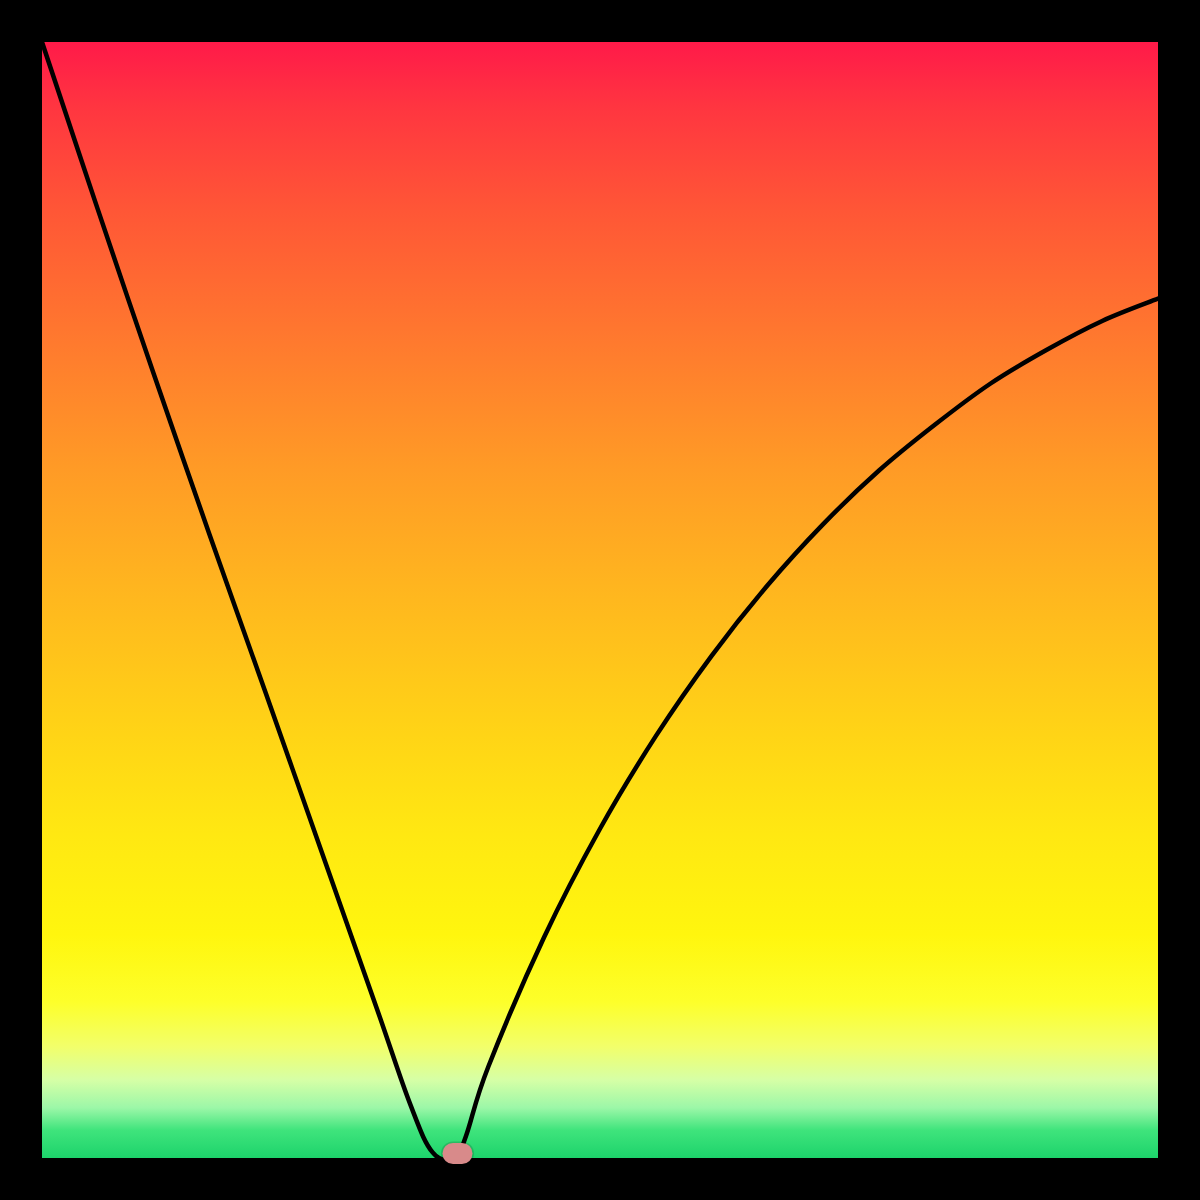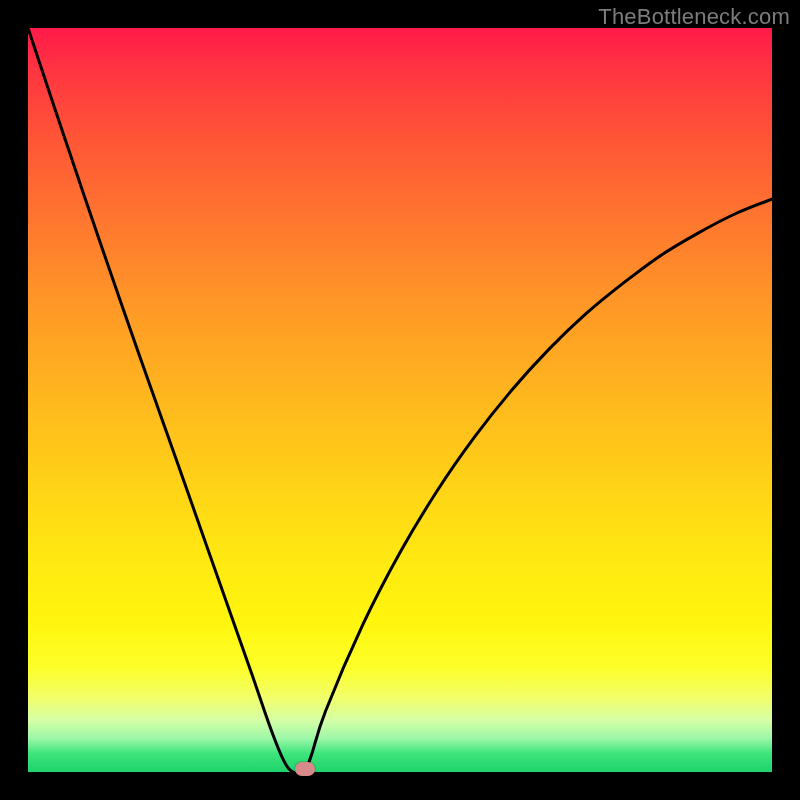--- a/index.html
+++ b/index.html
@@ -63,20 +63,19 @@
     color: #7c7c7c;
     font-size: 22px;
     letter-spacing: 0.2px;
     font-weight: 500;
   }
 </style>
 </head>
 <body>
 
 <div class="frame">
-  <div class="watermark">TheBottleneck.com</div>
   <div class="plot">
     <svg class="curve" viewBox="0 0 744 744" preserveAspectRatio="none">
       <path id="curve-path" d="M 0 0 C 6.696000000000001 20.088000000000005 23.808 71.82576 37.2 111.60000000000002 C 50.592000000000006 151.37424000000004 61.00800000000001 181.99728000000007 74.4 220.96800000000007 C 87.792 259.9387200000001 98.208 289.93680000000006 111.6 328.10400000000004 C 124.99199999999999 366.2712 135.40800000000002 395.10864000000004 148.8 433.00800000000004 C 162.192 470.90736000000004 172.608 500.62271999999996 186 538.656 C 199.392 576.6892799999999 212.48639999999997 613.77024 223.2 644.304 C 233.9136 674.83776 238.824 691.01232 245.52 708.288 C 252.216 725.56368 255.04319999999998 733.8518399999999 260.4 740.28 C 265.7568 746.70816 271.26239999999996 746.0088 275.28 744 C 279.2976 741.9912 278.7024 740.10144 282.72 729.12 C 286.73760000000004 718.13856 288.22560000000004 706.82976 297.6 682.992 C 306.9744 659.15424 321.408 625.21296 334.8 596.688 C 348.192 568.16304 358.608 548.6256 372 524.52 C 385.392 500.4144 395.80800000000005 483.52560000000005 409.20000000000005 462.76800000000003 C 422.59200000000004 442.0104 433.008 427.2792 446.4 409.2 C 459.792 391.1208 470.208 378.13055999999995 483.6 362.328 C 496.992 346.52544 507.40799999999996 335.20176 520.8 321.408 C 534.192 307.61424000000005 544.608 297.61488 558 285.696 C 571.392 273.77712 581.808 265.63776 595.2 255.192 C 608.5920000000001 244.74624 619.008 236.63664 632.4 227.664 C 645.7919999999999 218.69135999999997 656.2080000000001 212.84351999999993 669.6 205.34399999999994 C 682.992 197.84447999999995 693.4079999999999 192.16031999999998 706.8 186 C 720.192 179.83968000000002 737.304 173.79840000000002 744 171.12" fill="none" stroke="#000" stroke-width="3" stroke-linecap="round" stroke-linejoin="round"></path>
     </svg>
     <div class="marker" id="marker" style="left: 266.768px; top: 734.024px;"></div>
   </div>
 </div>
 
 </body></html>

